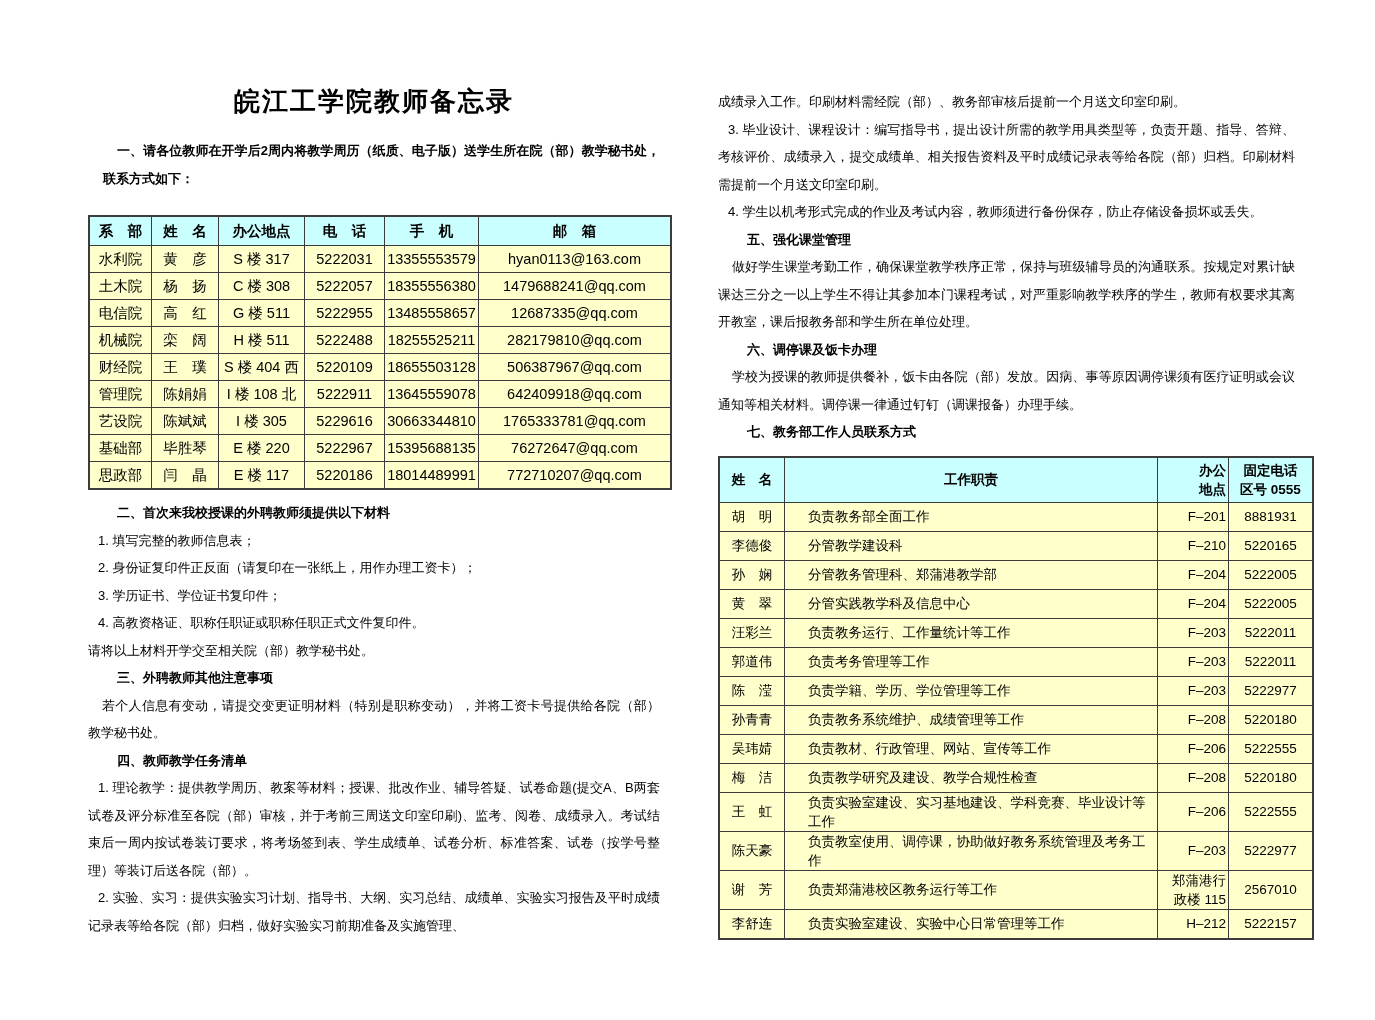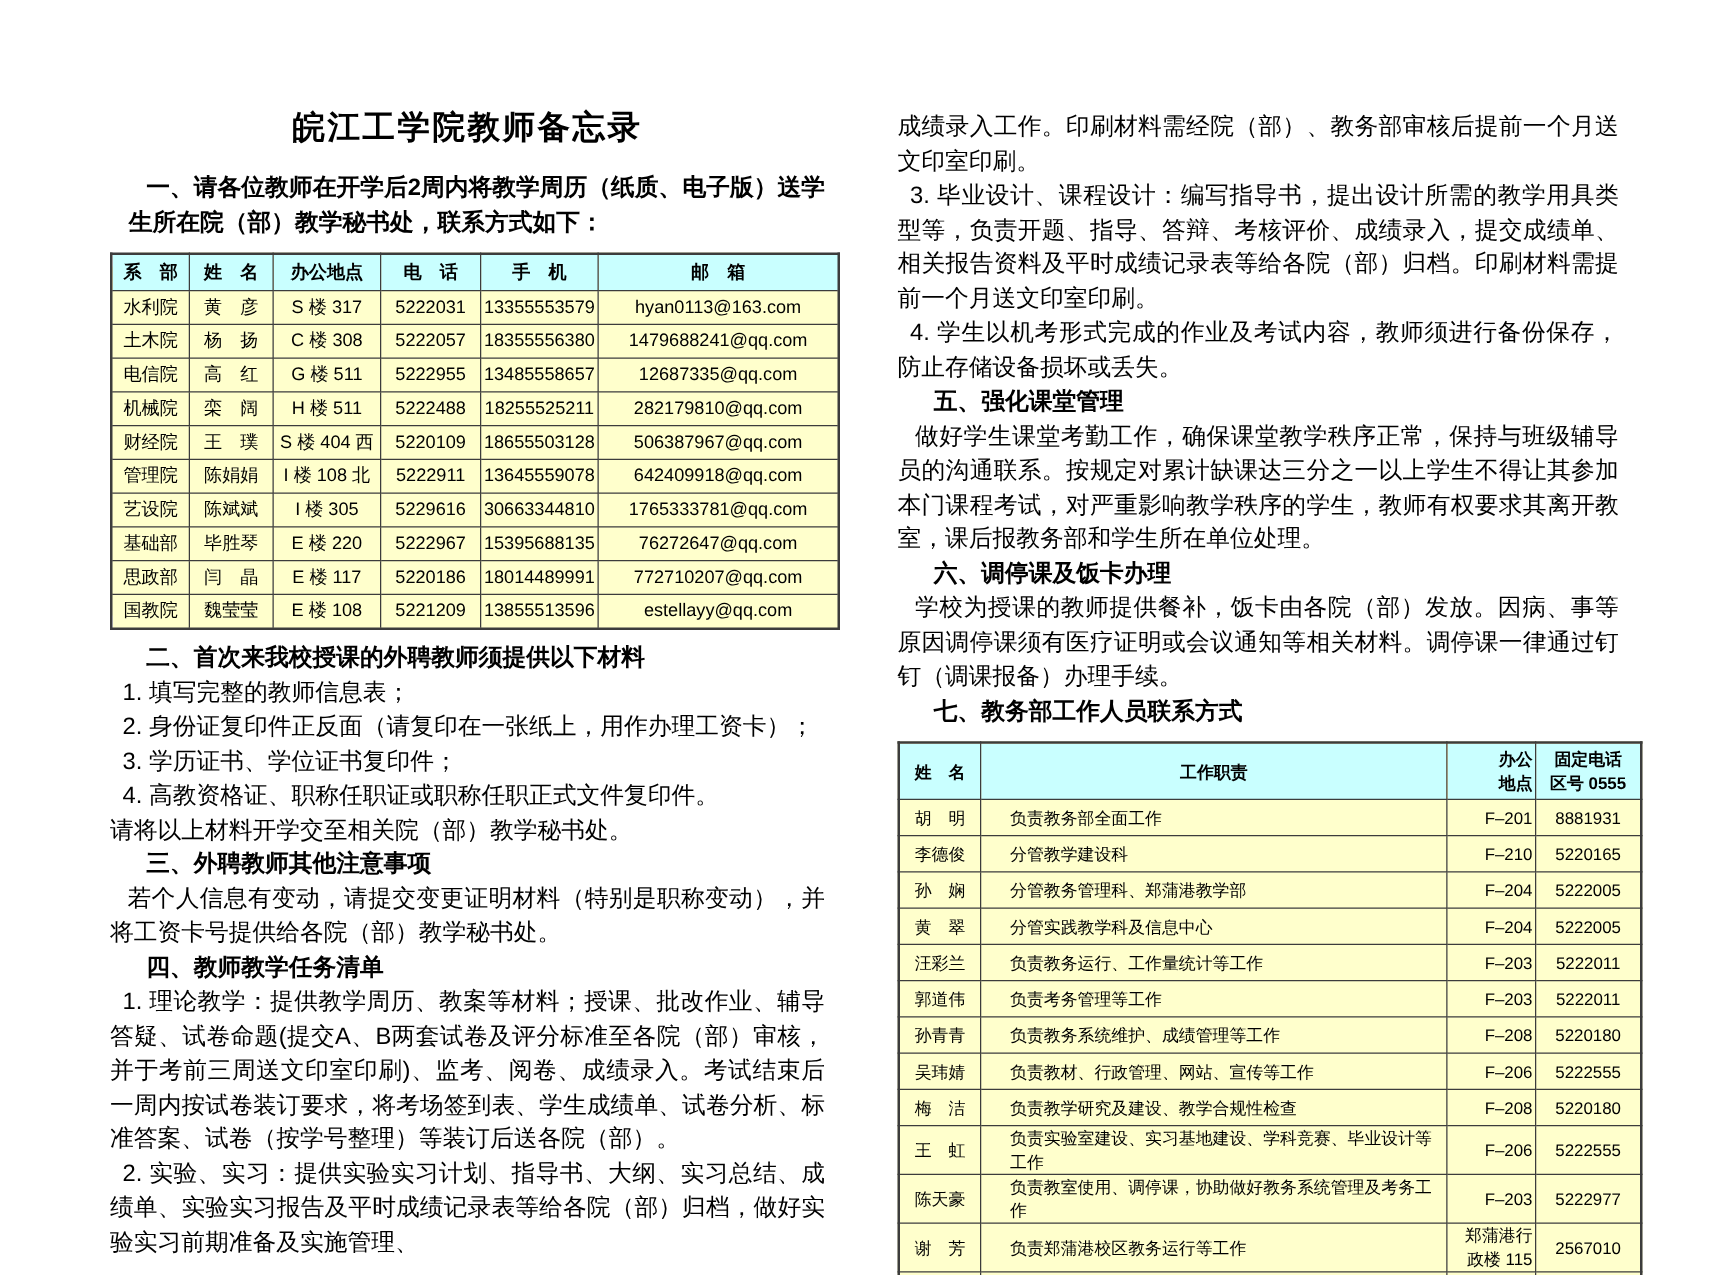--- a/index.html
+++ b/index.html
@@ -13,21 +13,21 @@
   .col{position:absolute;top:84px;}
   .col-left{left:88px;width:572px;}
   .col-right{left:718px;top:88px;width:577px;}
 
   h1.title{
     margin:0 0 18px 0;
     font-size:26px;font-weight:bold;text-align:center;
     letter-spacing:2px;white-space:nowrap;
   }
 
-  .p{margin:0;font-size:19px;line-height:27.5px;text-align:justify;
+  .p{margin:0;font-size:13px;line-height:27.5px;text-align:justify;
      text-justify:inter-ideograph;word-break:break-all;}
   .p-heading{font-weight:bold;text-indent:14px;margin-left:15px;}
   .p-item{text-indent:10px;}
   .p-indent{text-indent:14px;}
   .p-flush{text-indent:0;}
 
   table.tbl{
     border-collapse:collapse;
     border:2px solid #3c3c3c;
     table-layout:fixed;
@@ -35,21 +35,21 @@
   }
   .tbl th,.tbl td{
     border:1px solid #3c3c3c;
     text-align:center;vertical-align:middle;
     overflow:hidden;
   }
   .tbl th{background:#c9ffff;font-weight:bold;white-space:pre-line;}
   .tbl td{background:#ffffcc;}
 
   
-  .tbl-left{margin:10px 0 9px 0;width:563px;font-size:14.5px;border-radius:20px;}
+  .tbl-left{margin:23px 0 9px 0;width:563px;font-size:14.5px;border-radius:20px;}
   .tbl-left th{height:28px;line-height:19px;padding:0 2px;}
   .tbl-left td{height:26px;line-height:18px;padding:0 2px;}
   .tbl-left th:nth-child(1),.tbl-left td:nth-child(1){width:57px;}
   .tbl-left th:nth-child(2),.tbl-left td:nth-child(2){width:62px;}
   .tbl-left th:nth-child(3),.tbl-left td:nth-child(3){width:81px;}
   .tbl-left th:nth-child(4),.tbl-left td:nth-child(4){width:75px;}
   .tbl-left th:nth-child(5),.tbl-left td:nth-child(5){width:89px;}
   .tbl-left th:nth-child(6),.tbl-left td:nth-child(6){width:187px;}
 
   
@@ -150,28 +150,20 @@
             <td>15395688135</td>
             <td>76272647@qq.com</td>
           </tr>
           <tr>
             <td>思政部</td>
             <td>闫　晶</td>
             <td>E 楼 117</td>
             <td>5220186</td>
             <td>18014489991</td>
             <td>772710207@qq.com</td>
-          </tr>
-          <tr>
-            <td>国教院</td>
-            <td>魏莹莹</td>
-            <td>E 楼 108</td>
-            <td>5221209</td>
-            <td>13855513596</td>
-            <td>estellayy@qq.com</td>
           </tr>
         </tbody>
       </table>
 
     <div>
         <p class="p p-heading">二、首次来我校授课的外聘教师须提供以下材料</p>
         <p class="p p-item">1.  填写完整的教师信息表；</p>
         <p class="p p-item">2.  身份证复印件正反面（请复印在一张纸上，用作办理工资卡）；</p>
         <p class="p p-item">3.  学历证书、学位证书复印件；</p>
         <p class="p p-item">4.  高教资格证、职称任职证或职称任职正式文件复印件。</p>
@@ -238,20 +230,26 @@
             <td>F–203</td>
             <td>5222011</td>
           </tr>
           <tr>
             <td>郭道伟</td>
             <td>负责考务管理等工作</td>
             <td>F–203</td>
             <td>5222011</td>
           </tr>
           <tr>
+            <td>陈　滢</td>
+            <td>负责学籍、学历、学位管理等工作</td>
+            <td>F–203</td>
+            <td>5222977</td>
+          </tr>
+          <tr>
             <td>孙青青</td>
             <td>负责教务系统维护、成绩管理等工作</td>
             <td>F–208</td>
             <td>5220180</td>
           </tr>
           <tr>
             <td>吴玮婧</td>
             <td>负责教材、行政管理、网站、宣传等工作</td>
             <td>F–206</td>
             <td>5222555</td>

